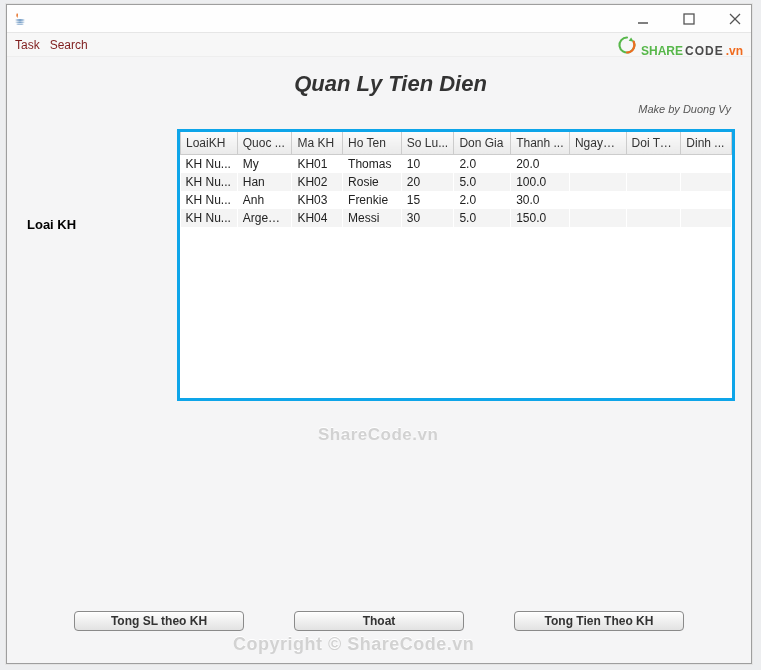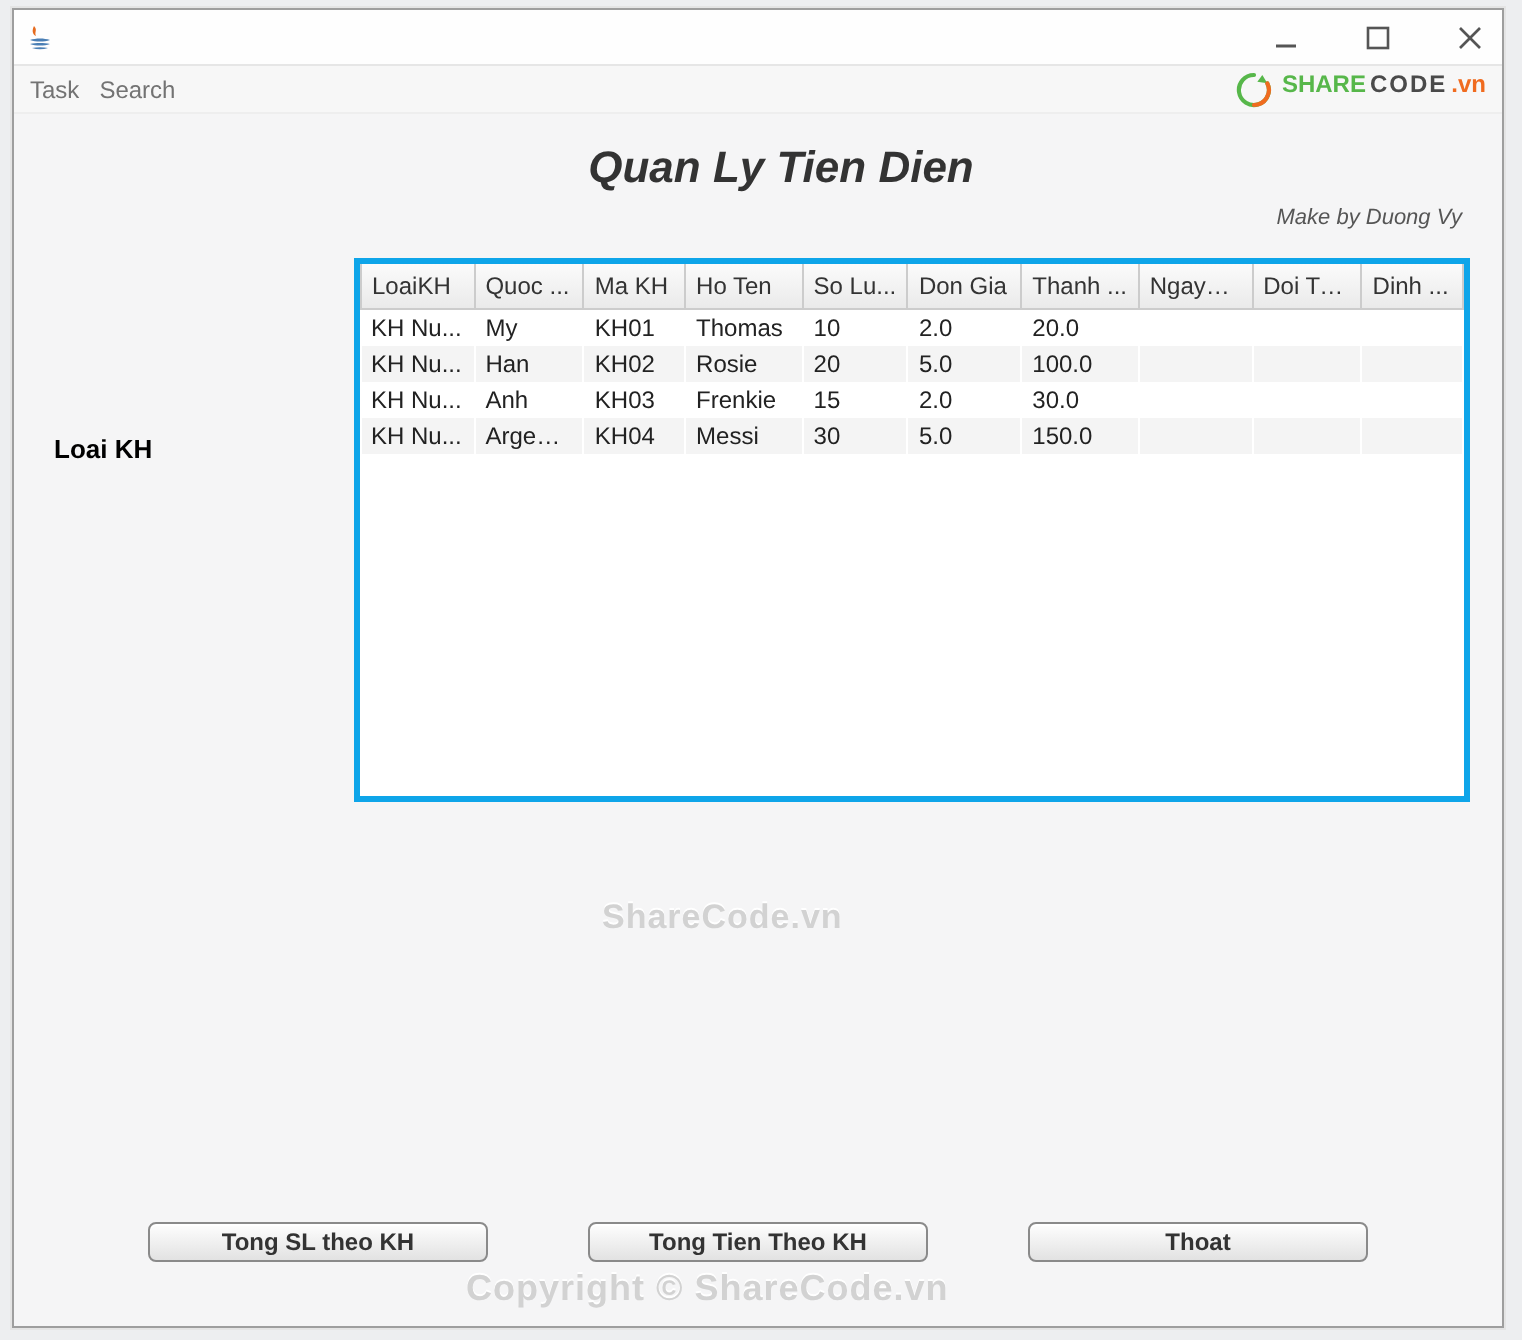--- a/index.html
+++ b/index.html
@@ -46,37 +46,37 @@
     .win-btn { width: 24px; height: 20px; display: flex; align-items: center; justify-content: center; }
     .win-btn svg { stroke: #555; }
 
     .brand {
       position: absolute;
       right: 8px;
       top: 30px;
       font-size: 16px;
       font-weight: bold;
       display: flex;
-      align-items: flex-start;
+      align-items: flex-end;
       gap: 2px;
     }
     .brand .c-green { color: #57b74a; }
     .brand .c-dark { color: #4a4a4a; letter-spacing: 1px;}
     .brand .c-orange { color: #f06b1f; }
     .brand-icon { margin-right: 2px; }
 
     
     .menubar {
       height: 24px;
       background: #f7f7f7;
       display: flex;
       align-items: center;
       padding: 0 8px;
       gap: 10px;
-      color: #737373;
+      color: #7f1d1d;
       border-bottom: 1px solid #eee;
     }
 
     .content {
       flex: 1; position: relative;
     }
 
     .page-title {
       text-align: center;
       font-size: 22px;
@@ -218,21 +218,21 @@
     
     .wm {
       position: absolute;
       color: #d2d2d2;
       font-size: 17px;
       font-weight: 600;
       pointer-events: none;
       text-shadow: 0 -1px 0 #fff;
       letter-spacing: 0.5px;
     }
-    .wm1 { left: 294px; top: 368px; margin-top: 24px; }
+    .wm1 { left: 311px; top: 368px; }
     .wm2 { left: 226px; bottom: 8px; font-size: 18px;}
   </style>
 </head>
 <body>
 
 <div class="window">
 
   <div class="titlebar">
     <span class="java-icon">
       <svg width="16" height="16" viewBox="0 0 16 16">
@@ -367,21 +367,21 @@
               <td></td>
               <td></td>
             </tr>
           </tbody>
       </table>
     </div>
 
 
     <div class="button-row">
       <div class="btn">Tong SL theo KH</div>
+      <div class="btn">Thoat</div>
       <div class="btn">Tong Tien Theo KH</div>
-      <div class="btn">Thoat</div>
     </div>
 
     <div class="wm wm1">ShareCode.vn</div>
     <div class="wm wm2">Copyright © ShareCode.vn</div>
 
   </div>
 </div>
 
 </body></html>

